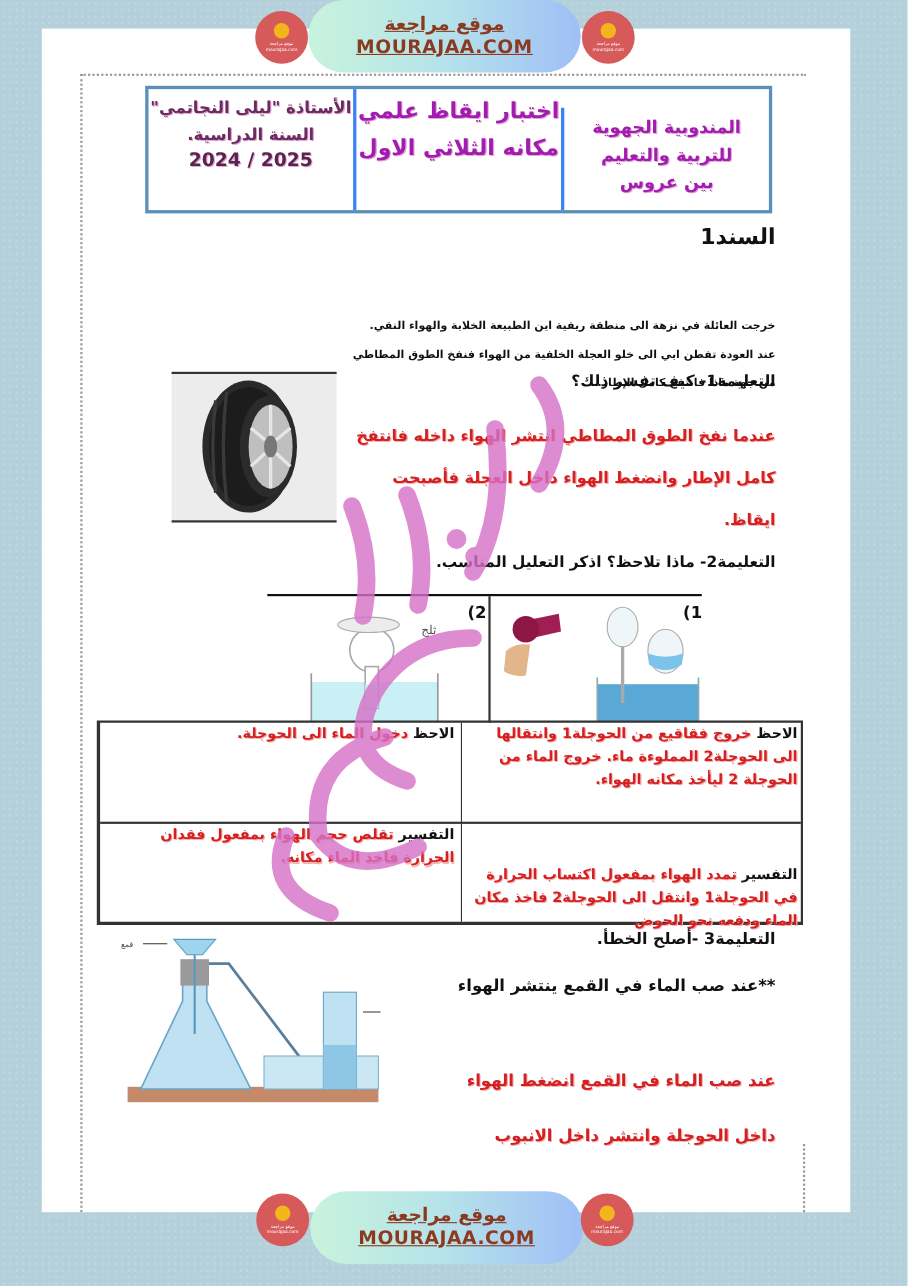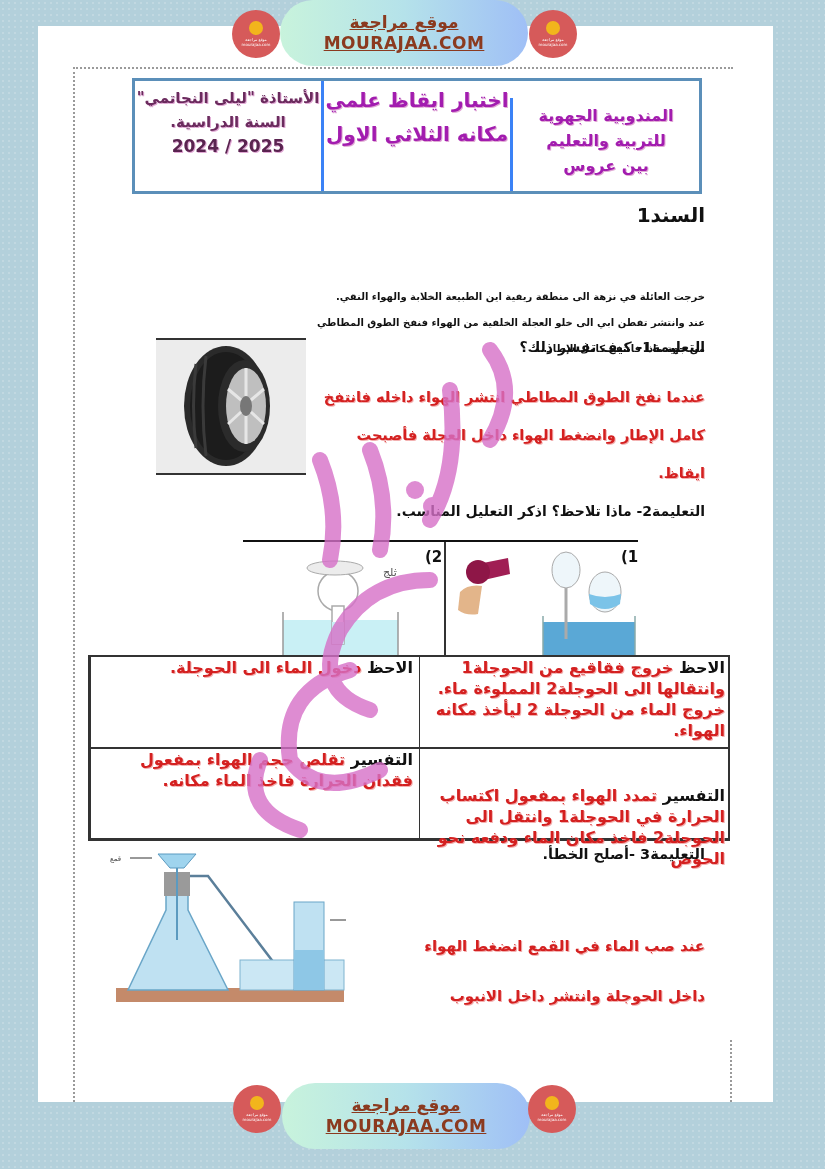--- a/index.html
+++ b/index.html
@@ -89,30 +89,30 @@
     .img-divider { position: absolute; left: 201px; top: 0; width: 2px; height: 115px; background: #333; }
     .img-label { position: absolute; font-weight: bold; font-size: 15px; color: #111; }
 
     
     .obs {
       position: absolute; left: 88px; top: 655px; width: 642px; height: 186px;
       border: 2px solid #333; border-left-width: 3px; border-bottom-width: 3px; box-sizing: border-box;
     }
     .obs .vline { position: absolute; left: 328px; top: 0; width: 1px; height: 100%; background: #333; }
     .obs .hline { position: absolute; left: 0; top: 90px; width: 100%; height: 2px; background: #333; }
-    .obs .cell { position: absolute; font-size: 16px; line-height: 21px; font-weight: bold; direction: rtl; text-align: right; }
+    .obs .cell { position: absolute; font-size: 13px; line-height: 21px; font-weight: bold; direction: rtl; text-align: right; }
     .obs .lbl { color: #111; text-shadow: none; }
     .obs .r1c1 { left: 334px; top: 0; width: 300px; }
     .obs .r1c2 { left: 6px; top: 0; width: 316px; }
     .obs .r2c1 { left: 334px; top: 92px; width: 300px; margin-top: 36px; }
     .obs .r2c2 { left: 6px; top: 92px; width: 316px; }
 
     .q3 { left: 400px; top: 846px; width: 305px; font-size: 14.5px; }
     .q3-text { left: 390px; top: 882px; width: 315px; font-size: 15px; line-height: 28px; }
-    .a3 { left: 380px; top: 921px; width: 325px; font-size: 15px; line-height: 50px; }
+    .a3 { left: 380px; top: 957px; width: 325px; font-size: 15px; line-height: 50px; }
 
     .apparatus { position: absolute; left: 108px; top: 840px; width: 268px; height: 170px; }
 
     
     .watermark { position: absolute; left: 200px; top: 330px; width: 340px; height: 510px; pointer-events: none; opacity: 0.8; }
   </style>
 </head>
 <body>
 
 <div class="page"></div>
@@ -148,21 +148,21 @@
   <div class="cell c3">
     <div>الأستاذة "ليلى النجاتمي"</div>
     <div>السنة الدراسية.</div>
     <div class="year">2025 / 2024</div>
   </div>
 </div>
 
 <div class="txt-block rtl sanad-title">السند1</div>
 <div class="txt-block rtl sanad-text">
   <div>خرجت العائلة في نزهة الى منطقة ريفية اين الطبيعة الخلابة والهواء النقي.</div>
-  <div>عند وانتشر تفطن ابي الى خلو العجلة الخلفية من الهواء فنفخ الطوق المطاطي</div>
+  <div>عند العودة تفطن ابي الى خلو العجلة الخلفية من الهواء فنفخ الطوق المطاطي</div>
   <div>من جهة ماذا فانتفخ كامل الإطار.</div>
 </div>
 
 <div class="tire-box">
   <svg width="110" height="125" viewBox="0 0 110 125">
     <ellipse cx="50" cy="62" rx="42" ry="60" fill="#2a2a2a"></ellipse>
     <ellipse cx="50" cy="62" rx="36" ry="54" fill="#1c1c1c"></ellipse>
     <path d="M20 20 Q15 62 20 104" stroke="#3a3a3a" stroke-width="3" fill="none"></path>
     <path d="M30 12 Q24 62 30 112" stroke="#3a3a3a" stroke-width="3" fill="none"></path>
     <ellipse cx="68" cy="62" rx="26" ry="46" fill="#2b2b2b"></ellipse>
@@ -249,20 +249,21 @@
   <rect x="132" y="120" width="104" height="30" fill="#cbe7f4" stroke="#7fb3cf"></rect>
   <rect x="186" y="62" width="30" height="88" fill="#bfe1f2" stroke="#6aa6c8"></rect>
   <rect x="186" y="110" width="30" height="40" fill="#8ec7e6"></rect>
   <line x1="222" y1="80" x2="238" y2="80" stroke="#333" stroke-width="1"></line>
   <line x1="22" y1="18" x2="44" y2="18" stroke="#333" stroke-width="1"></line>
   <text x="2" y="21" font-size="7" fill="#444" font-family="DejaVu Sans, sans-serif">قمع</text>
 </svg>
 
 <div class="txt-block rtl q3">التعليمة3 -أصلح الخطأ.</div>
 <div class="txt-block rtl q3-text">
+  <div>**عند صب الماء في القمع ينتشر الهواء</div>
 </div>
 <div class="txt-block rtl red a3">
   <div>عند صب الماء في القمع انضغط الهواء</div>
   <div>داخل الحوجلة وانتشر داخل الانبوب</div>
 </div>
 
 <svg class="watermark" viewBox="0 0 340 510">
   <g fill="none" stroke="#d670c8" stroke-width="16" stroke-linecap="round">
     <path d="M290 20 Q320 60 290 110"></path>
     <path d="M250 60 Q260 140 230 190"></path>

